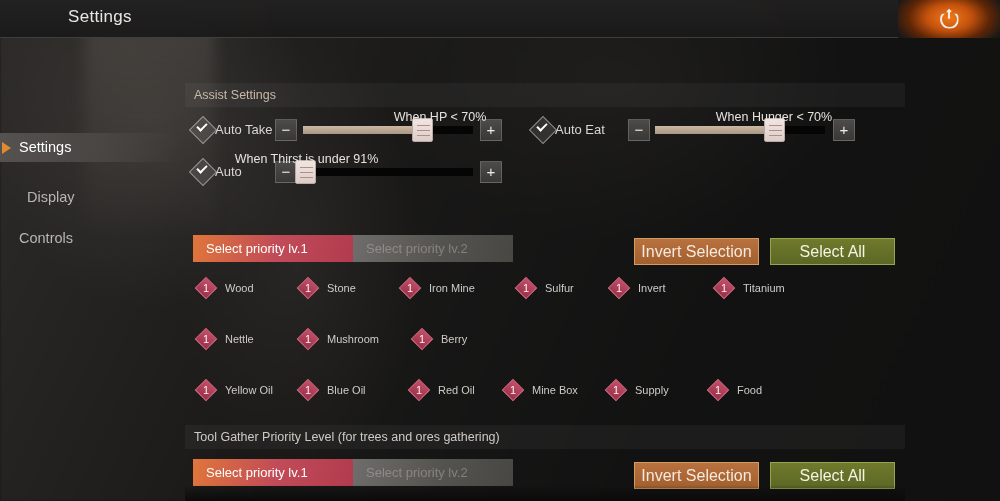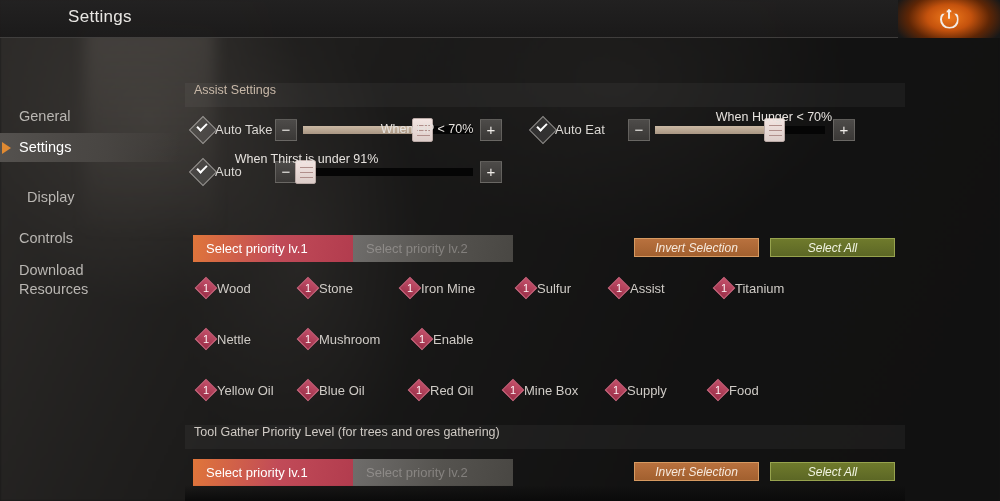--- a/index.html
+++ b/index.html
@@ -130,21 +130,21 @@
     font-size: 13px;
     display: flex; align-items: center; justify-content: center;
     cursor: pointer;
   }
 
   
   .section-bar {
     position: absolute;
     left: 0; width: 720px; height: 24px;
     background: rgba(255,255,255,0.045);
-    display: flex; 
+    display: flex; align-items: center;
   }
   .section-bar .label {
     margin-left: 9px;
     font-size: 12.5px;
     color: #c8b8a8;
   }
   .section-bar.resource .label,
   .section-bar.tool .label { color: #cfcac4; }
   .help-icon {
     position: absolute;
@@ -229,25 +229,24 @@
   }
   .prio-tab.active {
     background: linear-gradient(100deg, #e0763a 0%, #c14b58 52%, #b23c4e 100%);
     color: #ffffff;
   }
   .prio-tab.inactive {
     background: linear-gradient(100deg, #6f6d6b 0%, #55534f 55%, #494743 100%);
     color: rgba(190,187,183,0.45);
   }
   .action-btn {
-    position: absolute; height: 19px;
-    font-size: 12px;
+    position: absolute; height: 27px;
+    font-size: 16px;
     display: flex; align-items: center; justify-content: center;
     cursor: pointer;
-    font-style: italic;
   }
   .action-btn.invert {
     width: 125px;
     background: linear-gradient(180deg, #b8713e, #a2602f);
     border: 1px solid #d79a61;
     color: #f6e9dd;
   }
   .action-btn.selectall {
     width: 125px;
     background: linear-gradient(180deg, #6f7a2c, #5c6725);
@@ -269,21 +268,22 @@
     background: linear-gradient(160deg, #c4506a, #9a2f48);
     border: 1px solid rgba(220,140,160,0.5);
     transform: rotate(45deg);
   }
   .res-badge .num {
     position: absolute; inset: 0;
     font-size: 11px; color: #fdf2f4;
     display: flex; align-items: center; justify-content: center;
   }
   .res-name {
-    font-size: 13px;
+    margin-left: 8px;
+    font-size: 11px;
     color: #cfcbc6;
     white-space: nowrap;
   }
 
   #bottom-fade {
     position: absolute; left: 185px; bottom: 0; width: 720px; height: 16px;
     background: linear-gradient(180deg, rgba(12,12,12,0), rgba(10,10,10,0.96));
     z-index: 7; pointer-events: none;
   }
 </style>
@@ -296,41 +296,32 @@
   <div id="page-title">Settings</div>
   <div id="power-button">
     <div class="pwr-glyph">
       <div class="ring"></div>
       <div class="stem"></div>
     </div>
   </div>
 </div>
 
 <div id="sidebar">
-    <div class="side-item" style="top: 64px;">
-      <div style="padding: 5px 0px; width: 150px;">General</div>
-    </div>
     <div class="side-item active" style="top: 95px;">
       <div class="arrow"></div>
       <div style="padding: 5px 0px; width: 150px;">
         <div>Settings</div>
       </div>
     </div>
     <div class="side-item" style="top: 145px; margin-left: 8px;">
       <div style="padding: 5px 0px; width: 150px;">Display</div>
     </div>
     <div class="side-item" style="top: 186px;">
       <div style="padding: 5px 0px; width: 150px;">Controls</div>
     </div>
-    <div class="side-item" style="top: 218px;">
-      <div style="padding: 5px 0px; width: 150px;">
-        <div>Download</div>
-        <div>Resources</div>
-      </div>
-    </div>
   </div>
 
 <div id="main">
 
 
   <div class="section-bar" style="top:45px;">
     <div class="label">Assist Settings</div>
   </div>
 
   <div id="assist-rows">
@@ -343,21 +334,21 @@
         <div class="stepbtn" style="left: 82px;">−</div>
         <div class="stepbtn" style="left: 287px;">+</div>
         <div class="slider-wrap" style="left: 110px; width: 170px;">
           <div class="slider-track"></div>
           <div class="slider-fill" style="width:118.99999999999999px"></div>
           <div class="slider-thumb" style="left:118.99999999999999px">
             <i></i>
             <i></i>
             <i></i>
           </div>
-          <div class="slider-caption" style="left:54px; width:140px;margin-top:12px;">When HP &lt; 70%</div>
+          <div class="slider-caption" style="left:67px; width:140px;">When HP &lt; 70%</div>
         </div>
       </div>
       <div class="assist-row" style="left: 348px; top: 75px; width: 324px;">
         <div class="chk">
           <div class="dia"></div>
           <div class="tick"></div>
         </div>
         <div class="assist-label">Auto Eat</div>
         <div class="stepbtn" style="left: 95px;">−</div>
         <div class="stepbtn" style="left: 300px;">+</div>
@@ -429,21 +420,21 @@
             <div class="dia"></div>
             <div class="num">1</div>
           </div>
           <div class="res-name">Sulfur</div>
         </div>
         <div class="res-item" style="left: 413px;">
           <div class="res-badge">
             <div class="dia"></div>
             <div class="num">1</div>
           </div>
-          <div class="res-name">Assist</div>
+          <div class="res-name">Invert</div>
         </div>
         <div class="res-item" style="left: 518px;">
           <div class="res-badge">
             <div class="dia"></div>
             <div class="num">1</div>
           </div>
           <div class="res-name">Titanium</div>
         </div>
       </div>
       <div class="res-row" style="left: 10px; top: 288px; width: 700px;">
@@ -459,21 +450,21 @@
             <div class="dia"></div>
             <div class="num">1</div>
           </div>
           <div class="res-name">Mushroom</div>
         </div>
         <div class="res-item" style="left: 216px;">
           <div class="res-badge">
             <div class="dia"></div>
             <div class="num">1</div>
           </div>
-          <div class="res-name">Enable</div>
+          <div class="res-name">Berry</div>
         </div>
       </div>
       <div class="res-row" style="left: 10px; top: 339px; width: 700px;">
         <div class="res-item" style="left: 0px;">
           <div class="res-badge">
             <div class="dia"></div>
             <div class="num">1</div>
           </div>
           <div class="res-name">Yellow Oil</div>
         </div>

